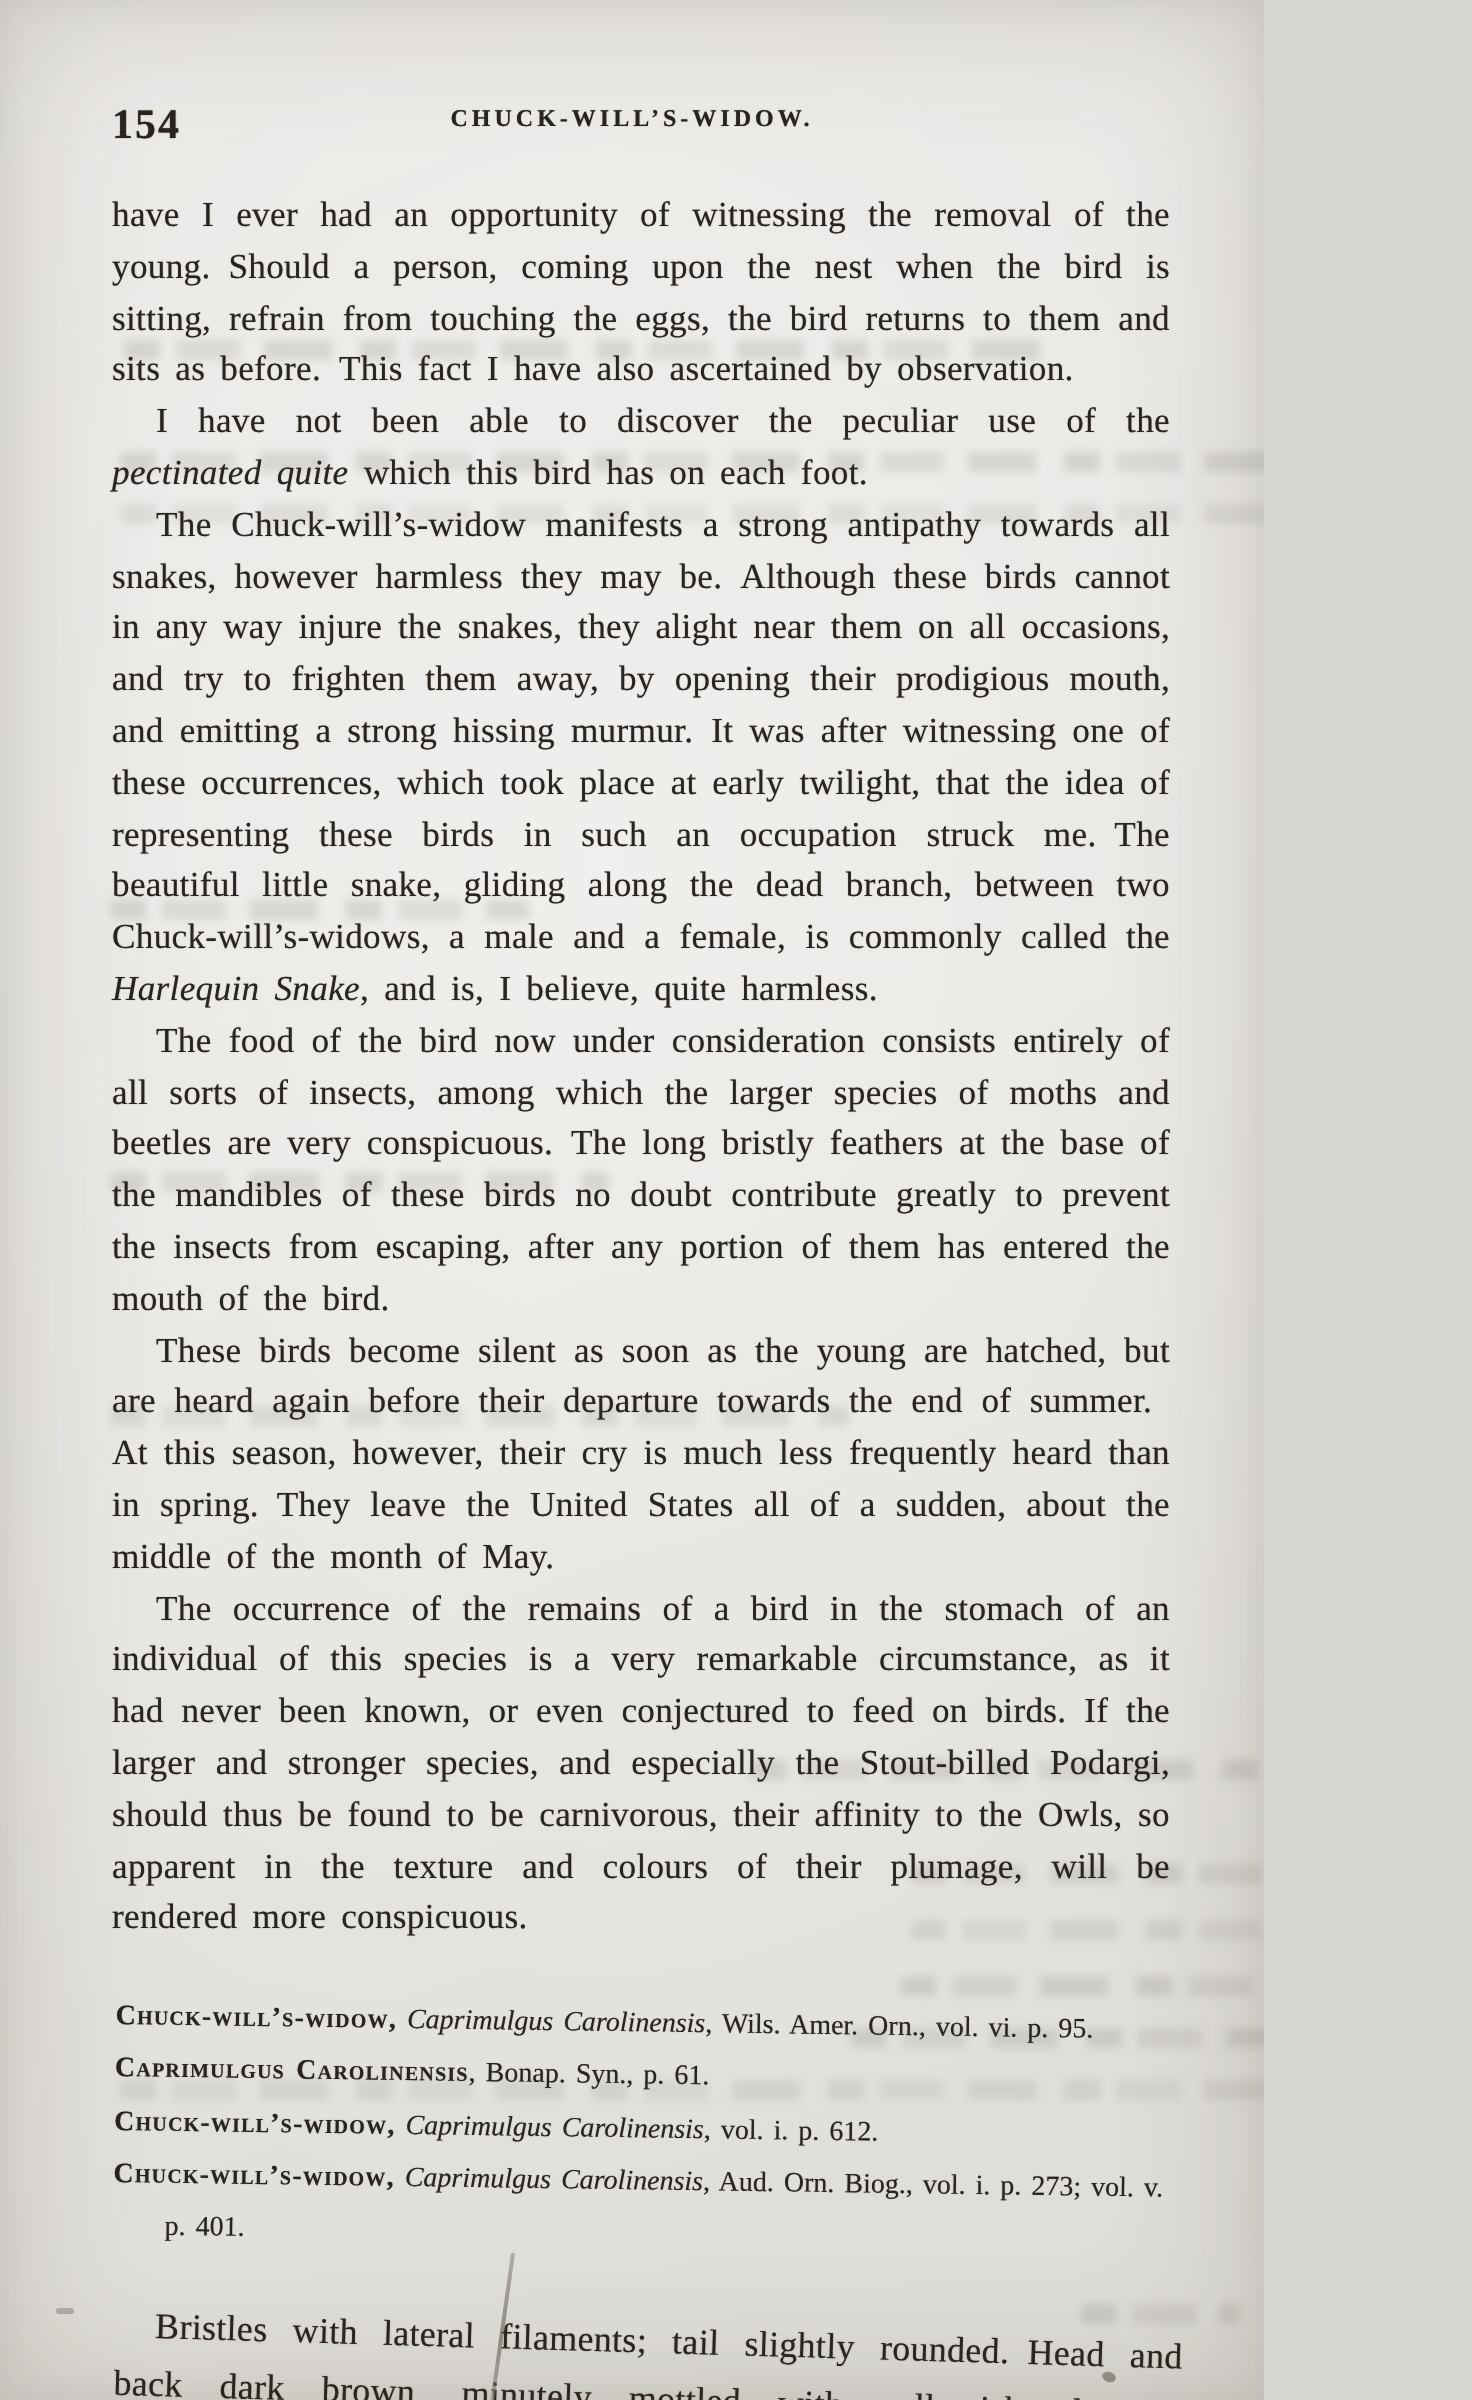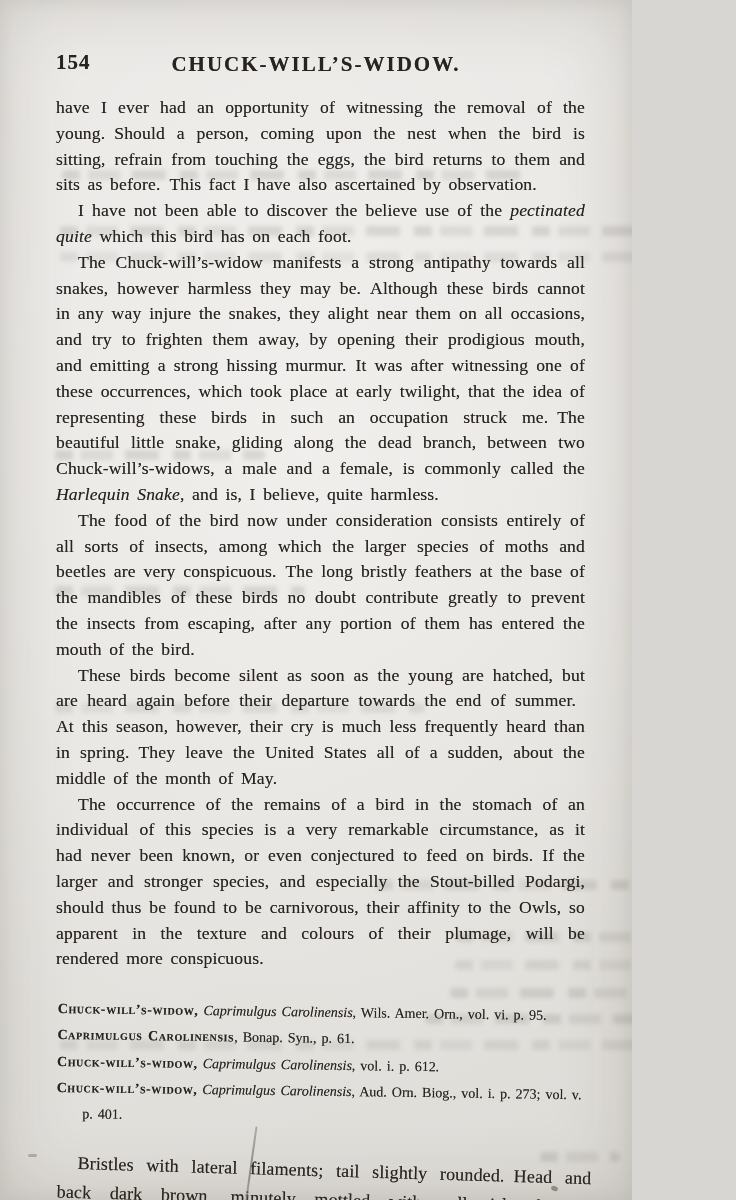--- a/index.html
+++ b/index.html
@@ -22,21 +22,21 @@
   }
 
   .header-row { position: relative; height: 84px; }
   .page-number {
     position: absolute; left: 56px; top: 50px;
     font-size: 21px; font-weight: bold; letter-spacing: 1px;
     text-shadow: 0 0 0.6px rgba(30,25,20,0.7);
   }
   .running-header {
     position: absolute; left: 0; right: 0; top: 52px;
-    text-align: center; font-size: 21px; letter-spacing: 2px;
+    text-align: center; font-size: 12px; letter-spacing: 2px;
     font-weight: 600;
     text-shadow: 0 0 0.5px rgba(30,25,20,0.6);
   }
 
   .body-text {
     position: relative; z-index: 2;
     margin: 11px 47px 12px 56px;
     text-align: justify;
     font-size: 17.6px; line-height: 25.8px;
     word-spacing: 3px; letter-spacing: 0.15px;
@@ -92,21 +92,21 @@
 
 <div class="page">
 
   <div class="header-row">
     <div class="page-number">154</div>
     <div class="running-header">CHUCK-WILL’S-WIDOW.</div>
   </div>
 
   <div class="body-text">
     <p class="para"><span>have I ever had an opportunity of witnessing the removal of the young. Should a person, coming upon the nest when the bird is sitting, refrain from touching the eggs, the bird returns to them and sits as before. This fact I have also ascertained by observation.</span></p>
-    <p class="para ind"><span>I have not been able to discover the believe use of the </span><span class="i">pectinated quite</span><span> which this bird has on each foot.</span></p>
+    <p class="para ind"><span>I have not been able to discover the peculiar use of the </span><span class="i">pectinated quite</span><span> which this bird has on each foot.</span></p>
     <p class="para ind"><span>The Chuck-will’s-widow manifests a strong antipathy towards all snakes, however harmless they may be. Although these birds cannot in any way injure the snakes, they alight near them on all occasions, and try to frighten them away, by opening their prodigious mouth, and emitting a strong hissing murmur. It was after witnessing one of these occurrences, which took place at early twilight, that the idea of representing these birds in such an occupation struck me. The beautiful little snake, gliding along the dead branch, between two Chuck-will’s-widows, a male and a female, is commonly called the </span><span class="i">Harlequin Snake</span><span>, and is, I believe, quite harmless.</span></p>
     <p class="para ind"><span>The food of the bird now under consideration consists entirely of all sorts of insects, among which the larger species of moths and beetles are very conspicuous. The long bristly feathers at the base of the mandibles of these birds no doubt contribute greatly to prevent the insects from escaping, after any portion of them has entered the mouth of the bird.</span></p>
     <p class="para ind"><span>These birds become silent as soon as the young are hatched, but are heard again before their departure towards the end of summer. At this season, however, their cry is much less frequently heard than in spring. They leave the United States all of a sudden, about the middle of the month of May.</span></p>
     <p class="para ind"><span>The occurrence of the remains of a bird in the stomach of an individual of this species is a very remarkable circumstance, as it had never been known, or even conjectured to feed on birds. If the larger and stronger species, and especially the Stout-billed Podargi, should thus be found to be carnivorous, their affinity to the Owls, so apparent in the texture and colours of their plumage, will be rendered more conspicuous.</span></p>
   </div>
 
   <div class="citations-block">
     <p class="cit"><span class="sc">Chuck-will’s-widow,</span><span> </span><span class="i">Caprimulgus Carolinensis</span><span>, Wils. Amer. Orn., vol. vi. p. 95.</span></p>
     <p class="cit"><span class="sc">Caprimulgus Carolinensis</span><span>, Bonap. Syn., p. 61.</span></p>
     <p class="cit"><span class="sc">Chuck-will’s-widow,</span><span> </span><span class="i">Caprimulgus Carolinensis</span><span>, vol. i. p. 612.</span></p>

